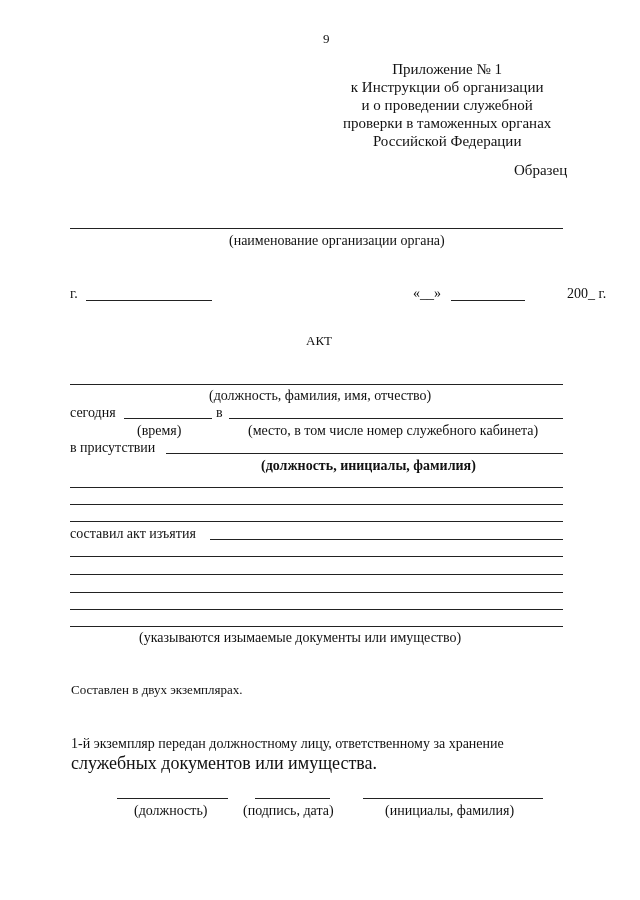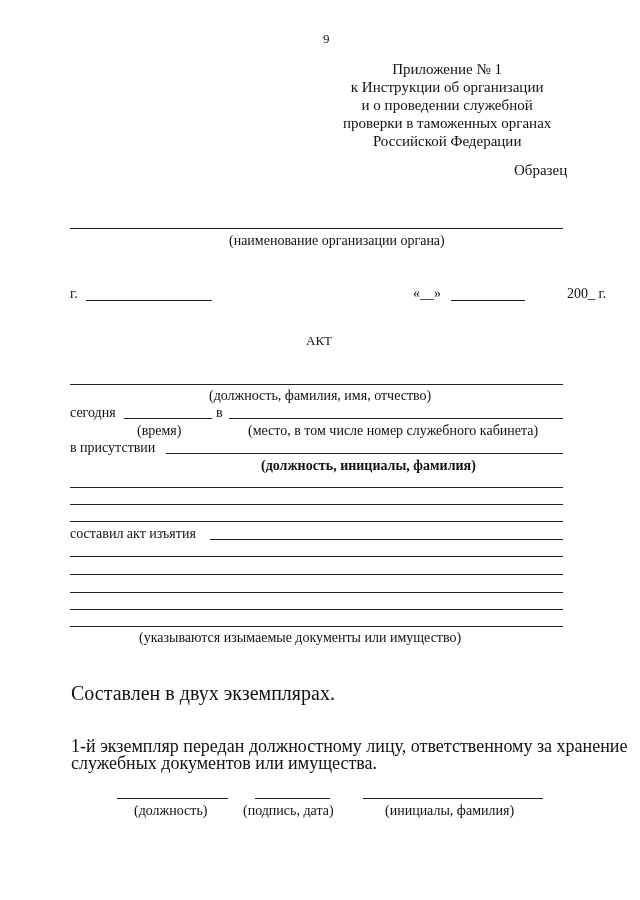--- a/index.html
+++ b/index.html
@@ -71,23 +71,23 @@
   <div class="abs body-text" style="left:70px; top:527px;">составил акт изъятия</div>
   <div class="hline" style="left:210px; top:539px; width:353px;"></div>
 
   <div class="hline" style="left:70px; top:556px; width:493px;"></div>
   <div class="hline" style="left:70px; top:574px; width:493px;"></div>
   <div class="hline" style="left:70px; top:592px; width:493px;"></div>
   <div class="hline" style="left:70px; top:609px; width:493px;"></div>
   <div class="hline" style="left:70px; top:626px; width:493px;"></div>
   <div class="abs caption" style="left:139px; top:631px;">(указываются изымаемые документы или имущество)</div>
 
-  <div class="abs body-text" style="left:71px; top:683px; font-size:20px;">Составлен в двух экземплярах.</div>
+  <div class="abs body-text" style="left:71px; top:683px; font-size:13px;">Составлен в двух экземплярах.</div>
 
-  <div class="abs body-text" style="left:71px; top:737px; font-size:18px;">1-й экземпляр передан должностному лицу, ответственному за хранение</div>
+  <div class="abs body-text" style="left:71px; top:737px; font-size:14px;">1-й экземпляр передан должностному лицу, ответственному за хранение</div>
   <div class="abs body-text" style="left:71px; top:754px; font-size:18px;">служебных документов или имущества.</div>
 
   <div class="hline" style="left:117px; top:798px; width:111px;"></div>
   <div class="hline" style="left:255px; top:798px; width:75px;"></div>
   <div class="hline" style="left:363px; top:798px; width:180px;"></div>
 
   <div class="abs caption" style="left:134px; top:804px;">(должность)</div>
   <div class="abs caption" style="left:243px; top:804px;">(подпись, дата)</div>
   <div class="abs caption" style="left:385px; top:804px;">(инициалы, фамилия)</div>
 

